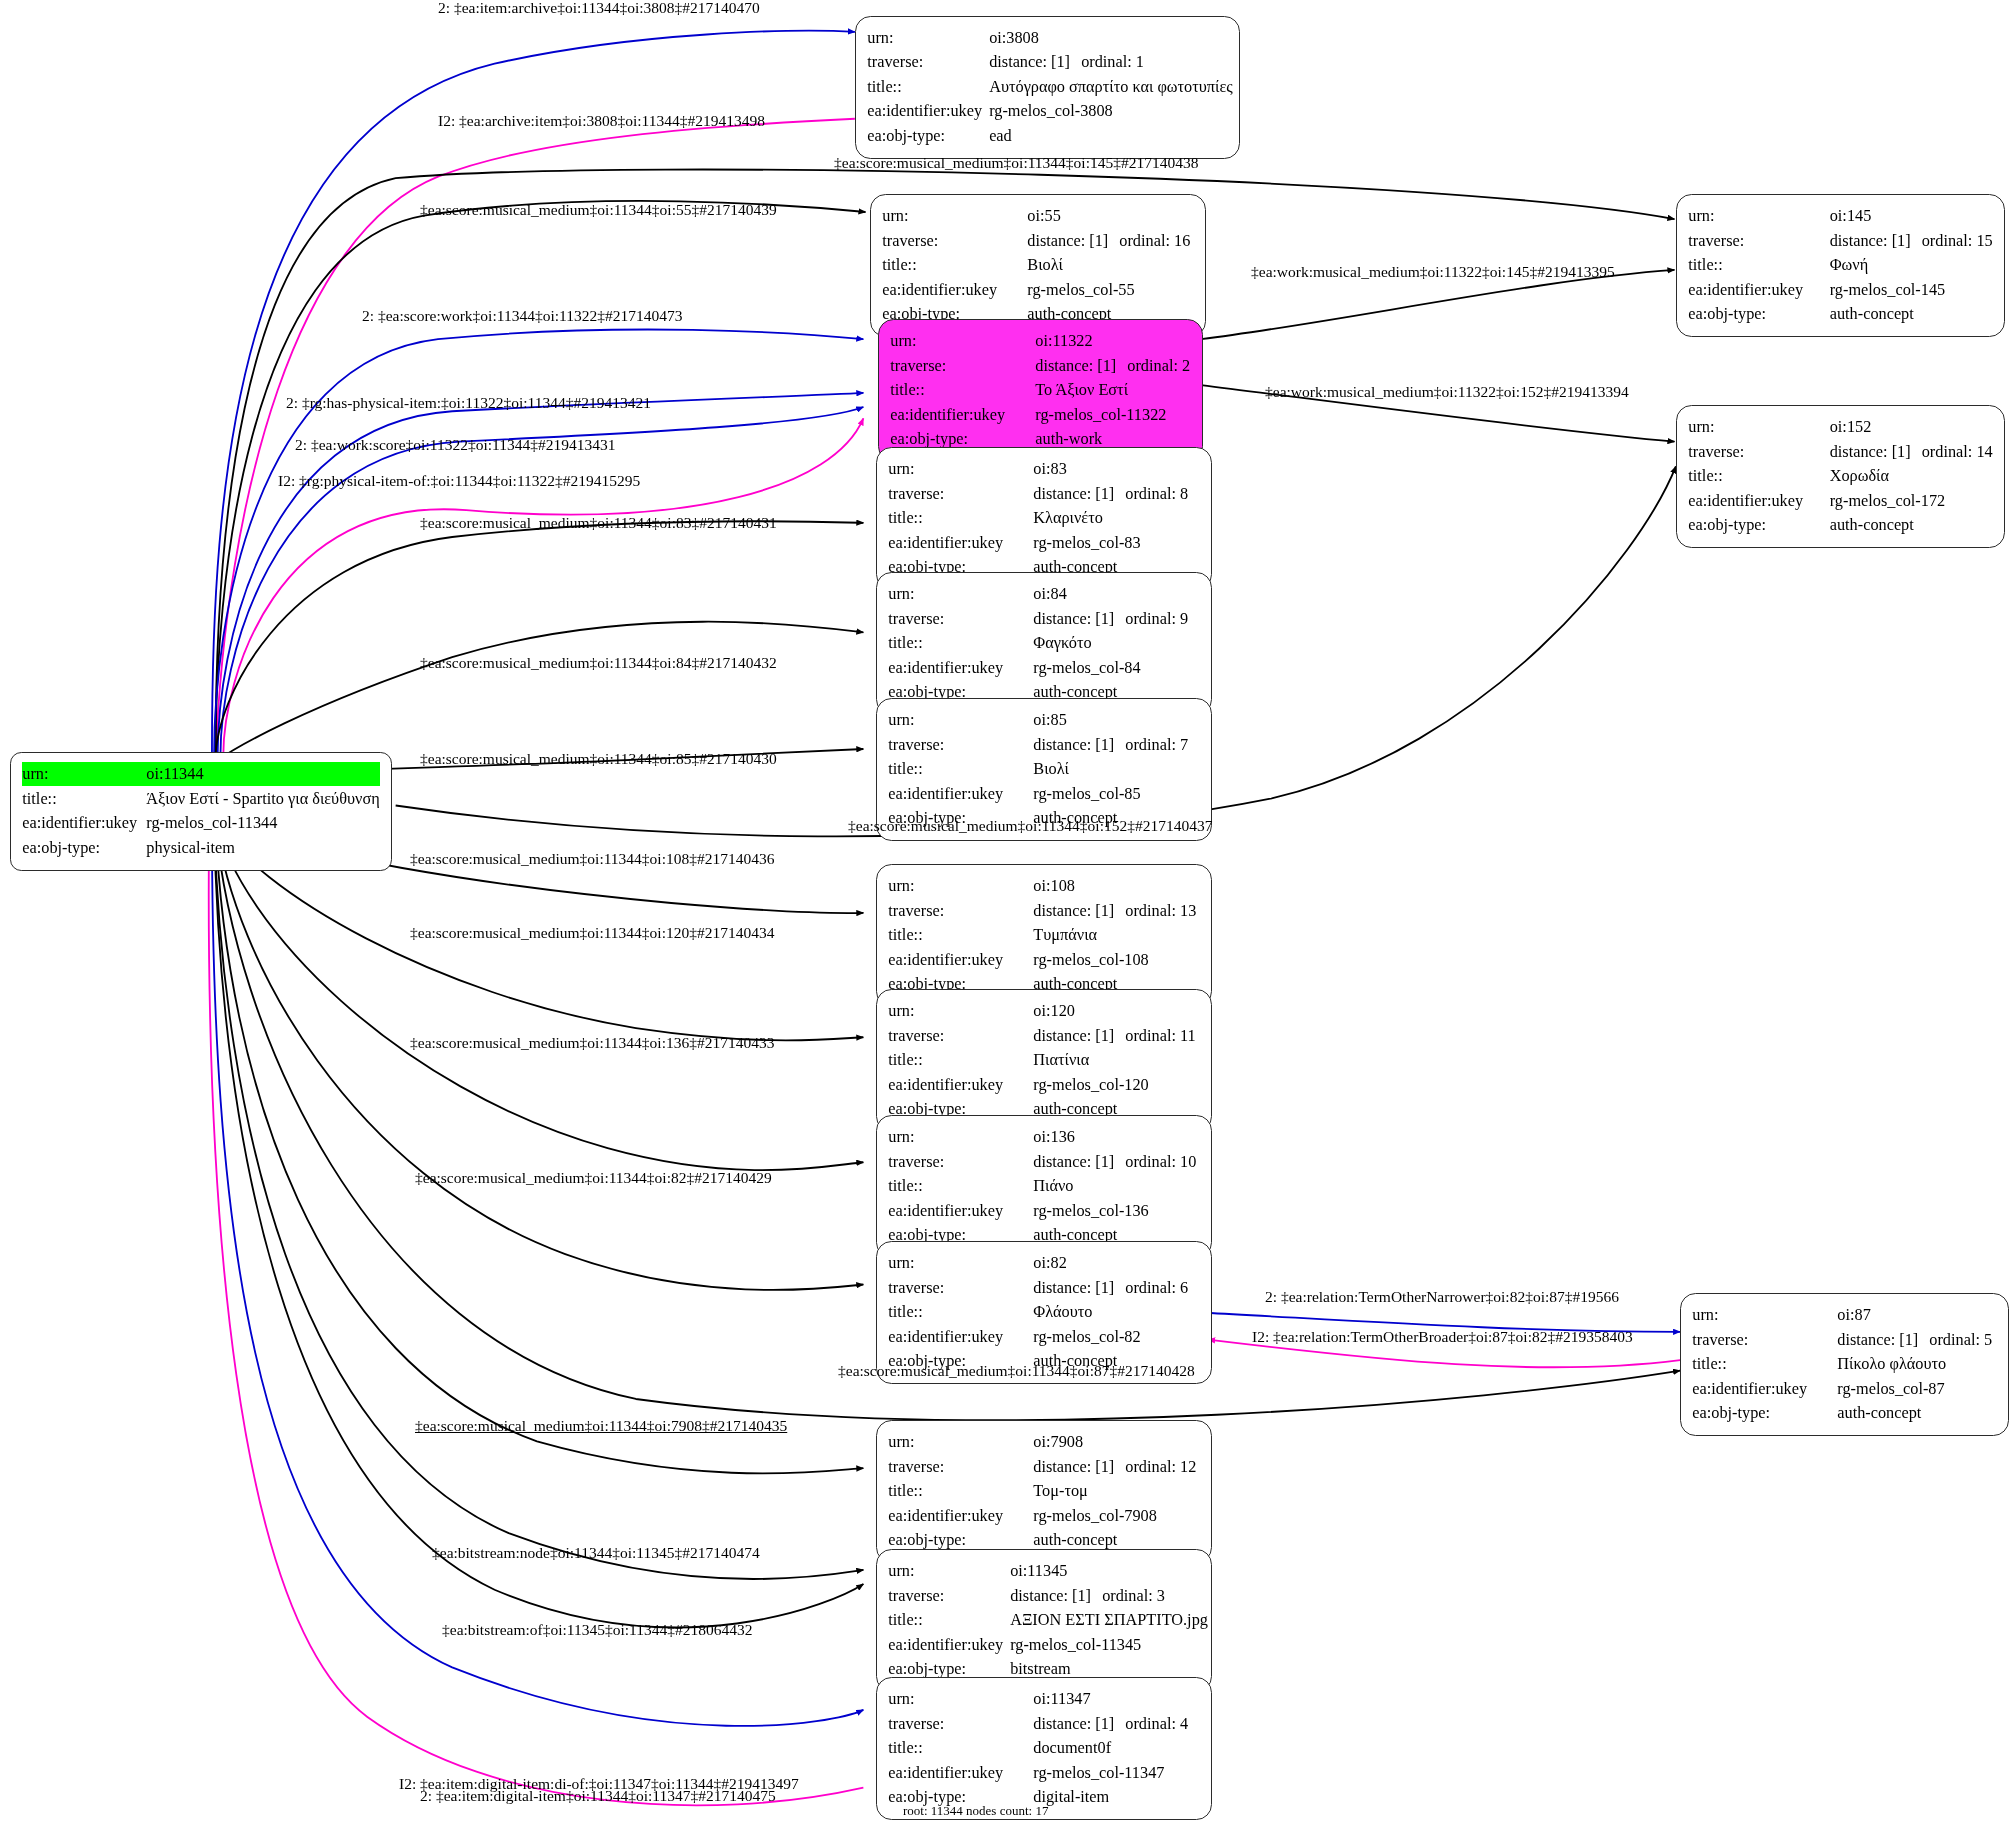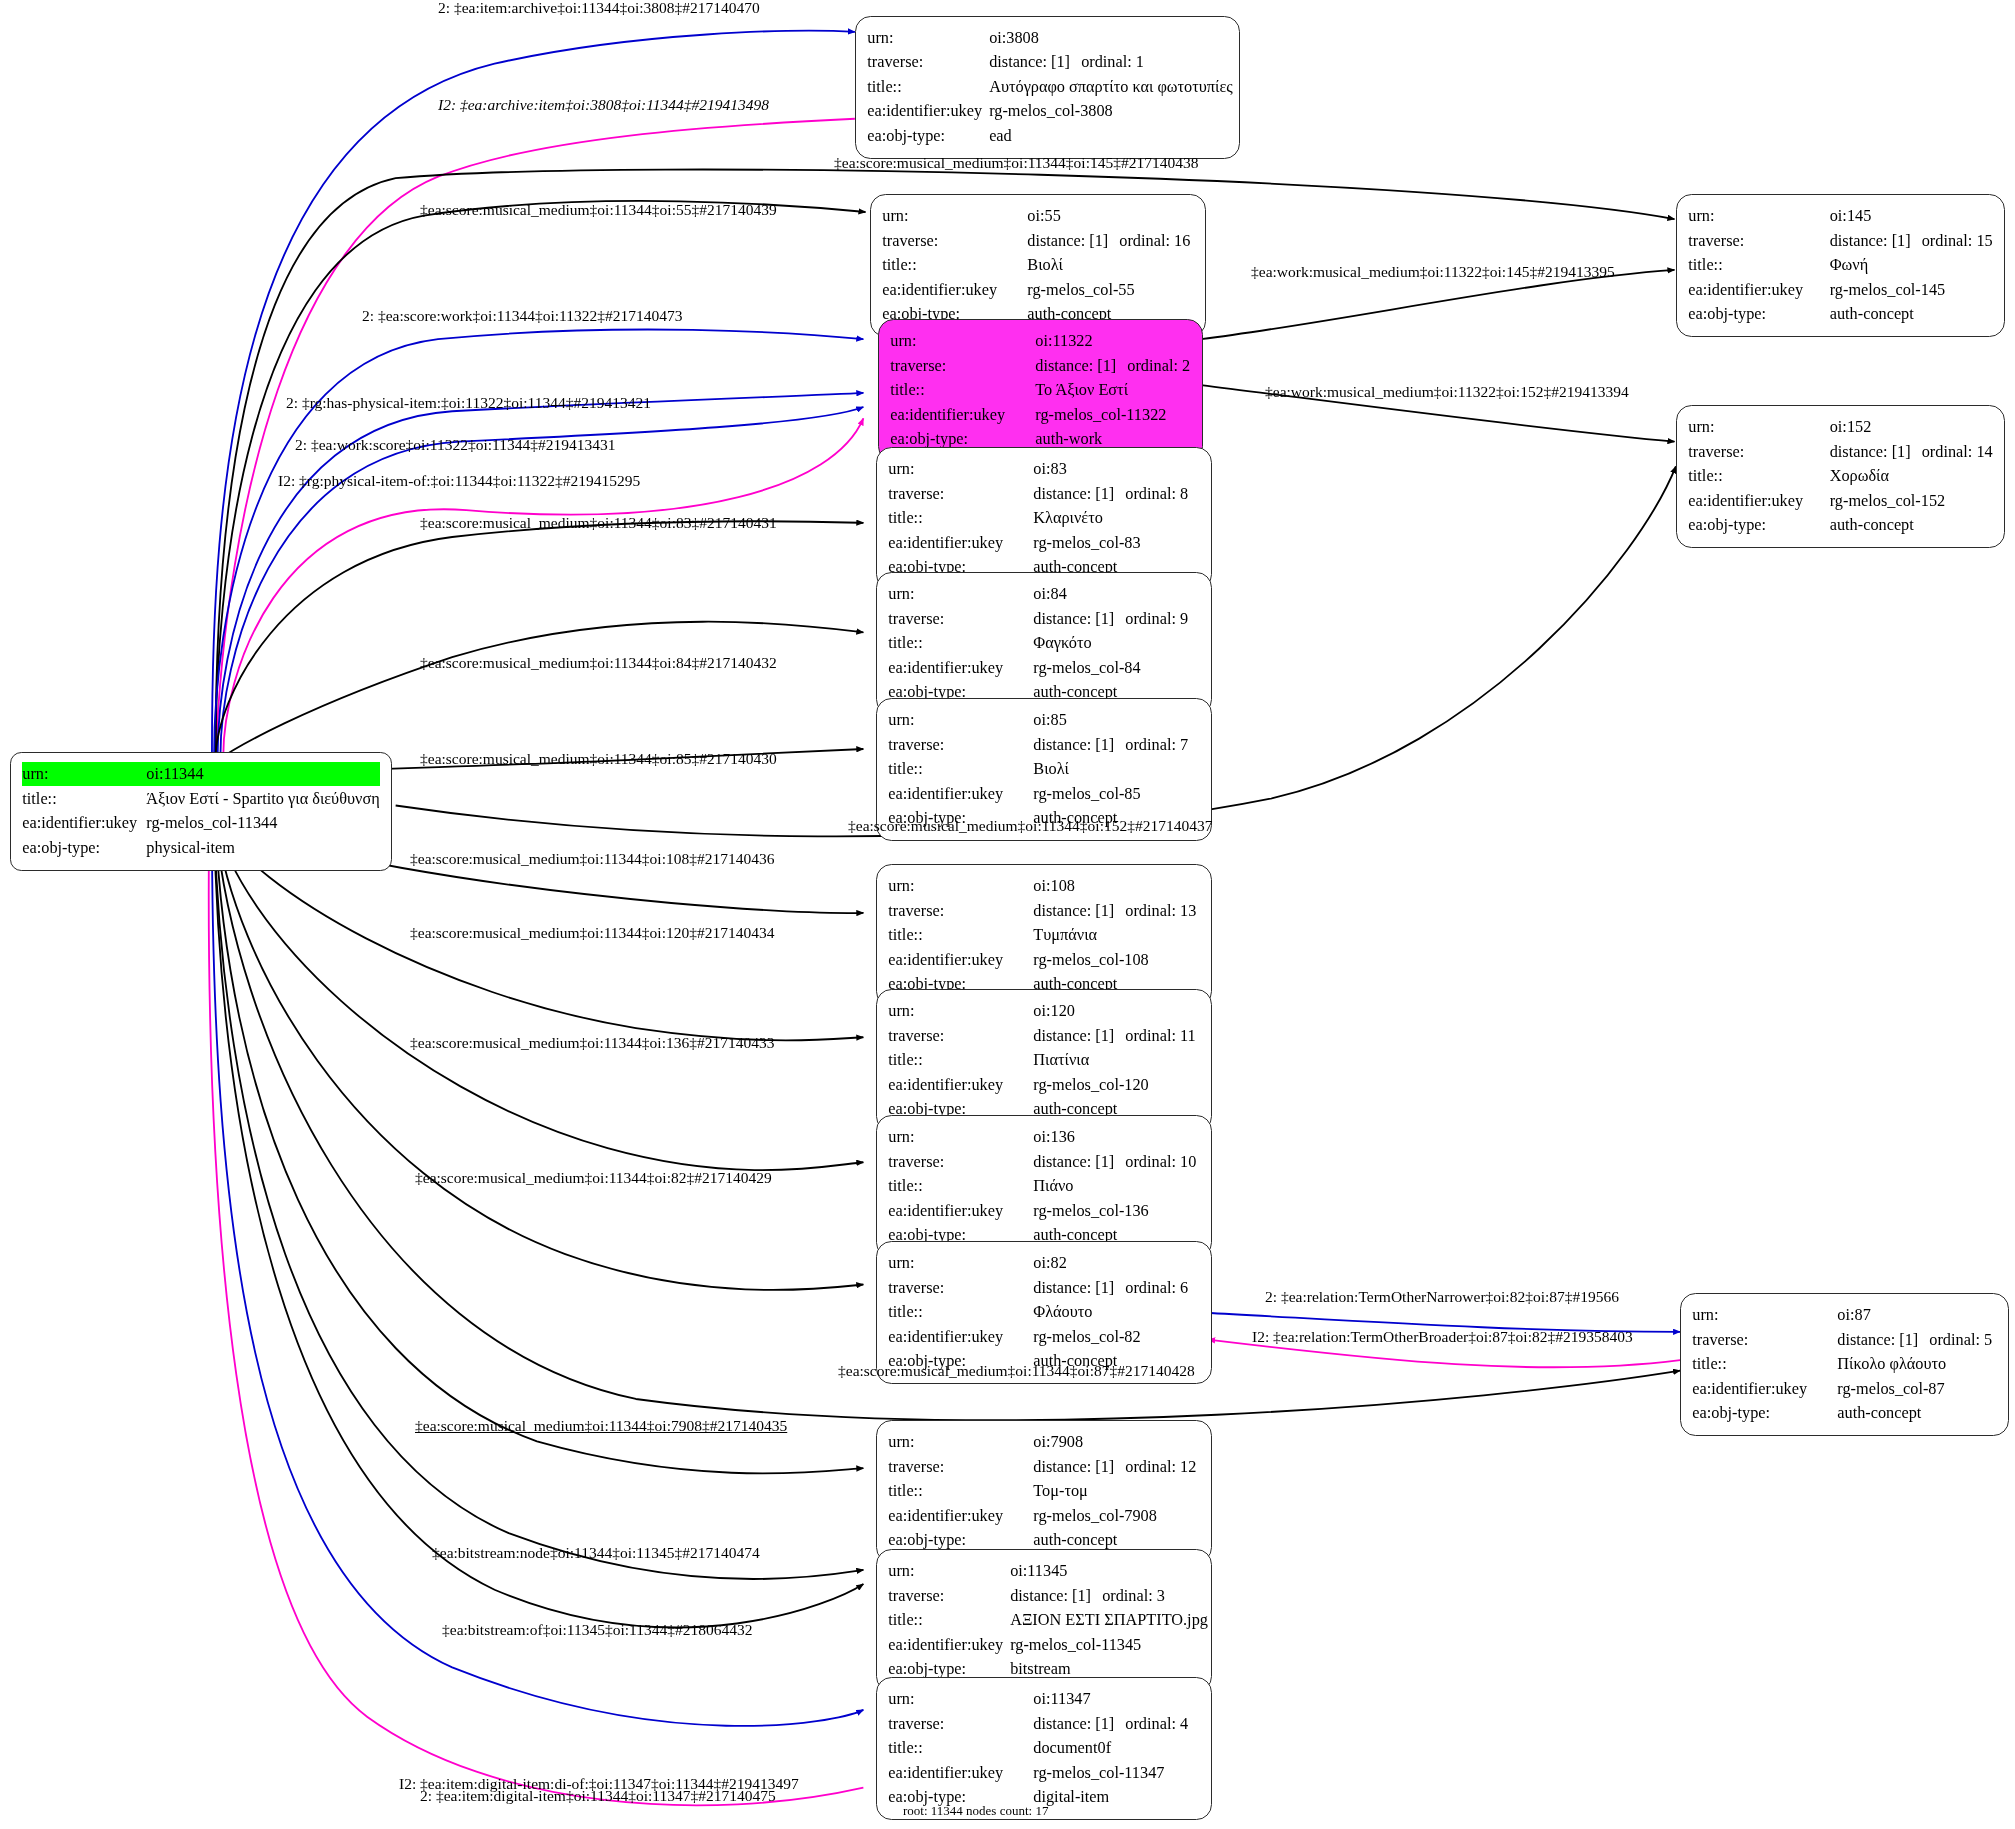--- a/index.html
+++ b/index.html
@@ -527,21 +527,21 @@
       <tr>
             <td class="k">traverse:</td>
             <td class="v"><span class="trv-d">distance: [1]</span><span>ordinal: 14</span></td>
           </tr>
       <tr>
             <td class="k">title::</td>
             <td class="v">Χορωδία</td>
           </tr>
       <tr>
             <td class="k">ea:identifier:ukey</td>
-            <td class="v">rg-melos_col-152</td>
+            <td class="v">rg-melos_col-172</td>
           </tr>
       <tr>
             <td class="k">ea:obj-type:</td>
             <td class="v">auth-concept</td>
           </tr>
     </tbody>
       </table>
   </div>
 
   <div class="node" style="left:1680px; top:1293px; width:329px;">
@@ -565,21 +565,21 @@
           </tr>
       <tr>
             <td class="k">ea:obj-type:</td>
             <td class="v">auth-concept</td>
           </tr>
     </tbody>
       </table>
   </div>
 
   <div class="elabel" style="left:438px; top:-1.4px;">2: ‡ea:item:archive‡oi:11344‡oi:3808‡#217140470</div>
-  <div class="elabel" style="left:438px; top:96px;font-style:italic;">I2: ‡ea:archive:item‡oi:3808‡oi:11344‡#219413498</div>
+  <div class="elabel" style="left:438px; top:112px;">I2: ‡ea:archive:item‡oi:3808‡oi:11344‡#219413498</div>
   <div class="elabel" style="left:834px; top:154px;">‡ea:score:musical_medium‡oi:11344‡oi:145‡#217140438</div>
   <div class="elabel" style="left:420px; top:201px;">‡ea:score:musical_medium‡oi:11344‡oi:55‡#217140439</div>
   <div class="elabel" style="left:1251px; top:263px;">‡ea:work:musical_medium‡oi:11322‡oi:145‡#219413395</div>
   <div class="elabel" style="left:362px; top:307px;">2: ‡ea:score:work‡oi:11344‡oi:11322‡#217140473</div>
   <div class="elabel" style="left:1265px; top:383px;">‡ea:work:musical_medium‡oi:11322‡oi:152‡#219413394</div>
   <div class="elabel" style="left:286px; top:394px;">2: ‡rg:has-physical-item:‡oi:11322‡oi:11344‡#219413421</div>
   <div class="elabel" style="left:295px; top:436px;">2: ‡ea:work:score‡oi:11322‡oi:11344‡#219413431</div>
   <div class="elabel" style="left:278px; top:472px;">I2: ‡rg:physical-item-of:‡oi:11344‡oi:11322‡#219415295</div>
   <div class="elabel" style="left:420px; top:514px;">‡ea:score:musical_medium‡oi:11344‡oi:83‡#217140431</div>
   <div class="elabel" style="left:420px; top:654px;">‡ea:score:musical_medium‡oi:11344‡oi:84‡#217140432</div>

